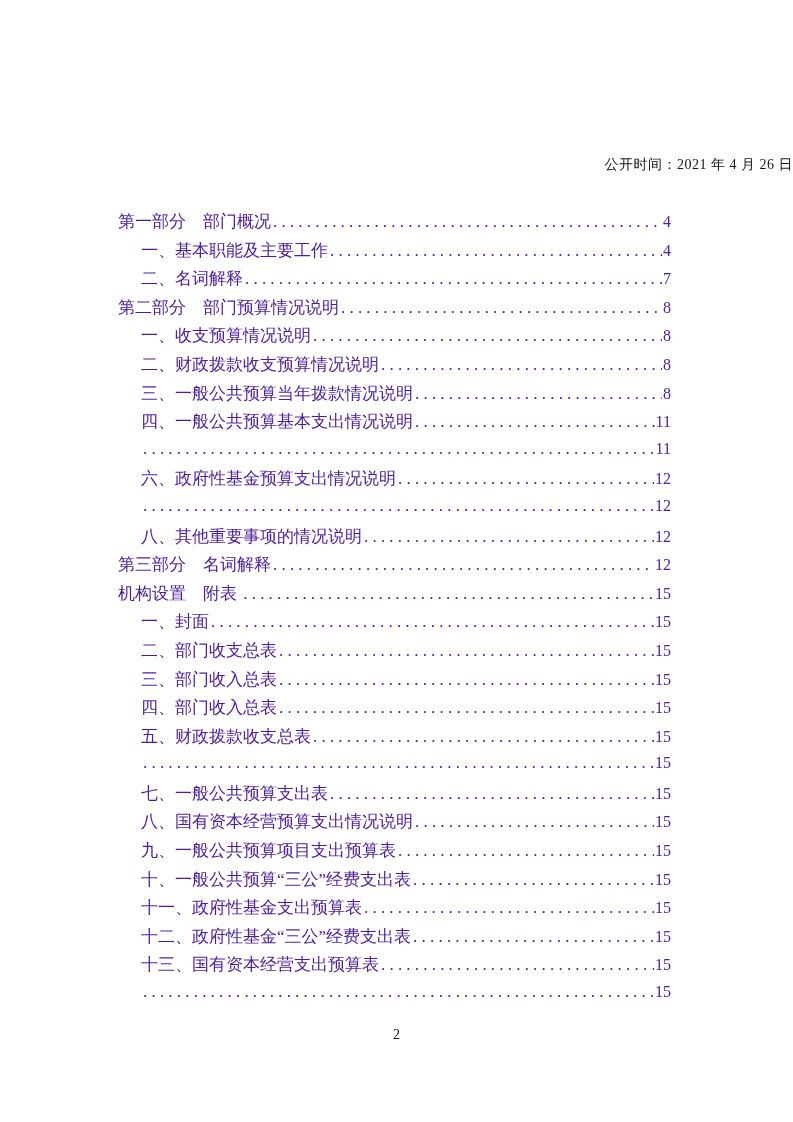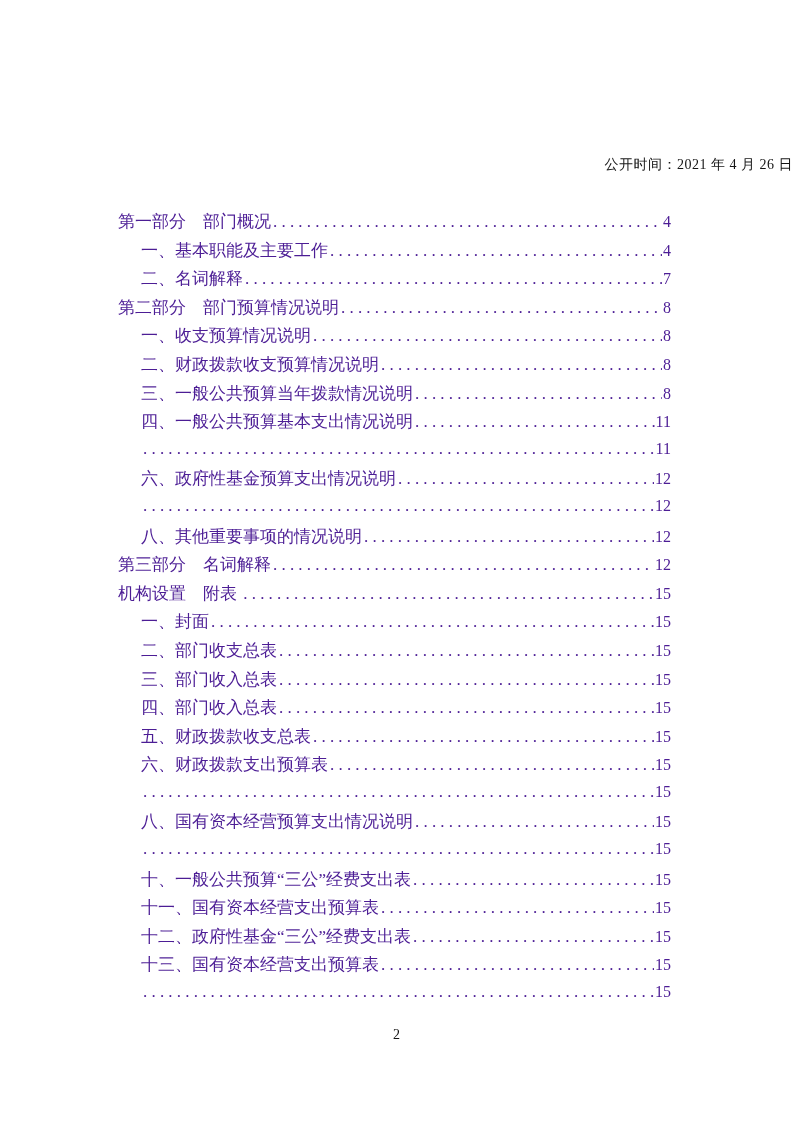--- a/index.html
+++ b/index.html
@@ -165,44 +165,45 @@
         <span class="toc-label">四、部门收入总表</span>
         <span class="toc-dots" aria-hidden="true">............................................................................................................................................................................................................................</span>
         <span class="toc-page">15</span>
       </a>
       <a class="toc-row lvl2">
         <span class="toc-label">五、财政拨款收支总表</span>
         <span class="toc-dots" aria-hidden="true">............................................................................................................................................................................................................................</span>
         <span class="toc-page">15</span>
       </a>
       <a class="toc-row lvl2">
-        <span class="toc-label">六、财政拨款支出预算表</span>
-        <span class="toc-dots" aria-hidden="true">............................................................................................................................................................................................................................</span>
-        <span class="toc-page">15</span>
-      </a>
-      <a class="toc-row lvl2">
+        <span class="toc-dots" aria-hidden="true">............................................................................................................................................................................................................................</span>
+        <span class="toc-page">15</span>
+      </a>
+      <a class="toc-row lvl2">
+        <span class="toc-label">七、一般公共预算支出表</span>
         <span class="toc-dots" aria-hidden="true">............................................................................................................................................................................................................................</span>
         <span class="toc-page">15</span>
       </a>
       <a class="toc-row lvl2">
         <span class="toc-label">八、国有资本经营预算支出情况说明</span>
         <span class="toc-dots" aria-hidden="true">............................................................................................................................................................................................................................</span>
         <span class="toc-page">15</span>
       </a>
       <a class="toc-row lvl2">
+        <span class="toc-label">九、一般公共预算项目支出预算表</span>
         <span class="toc-dots" aria-hidden="true">............................................................................................................................................................................................................................</span>
         <span class="toc-page">15</span>
       </a>
       <a class="toc-row lvl2">
         <span class="toc-label">十、一般公共预算“三公”经费支出表</span>
         <span class="toc-dots" aria-hidden="true">............................................................................................................................................................................................................................</span>
         <span class="toc-page">15</span>
       </a>
       <a class="toc-row lvl2">
-        <span class="toc-label">十一、国有资本经营支出预算表</span>
+        <span class="toc-label">十一、政府性基金支出预算表</span>
         <span class="toc-dots" aria-hidden="true">............................................................................................................................................................................................................................</span>
         <span class="toc-page">15</span>
       </a>
       <a class="toc-row lvl2">
         <span class="toc-label">十二、政府性基金“三公”经费支出表</span>
         <span class="toc-dots" aria-hidden="true">............................................................................................................................................................................................................................</span>
         <span class="toc-page">15</span>
       </a>
       <a class="toc-row lvl2">
         <span class="toc-label">十三、国有资本经营支出预算表</span>

